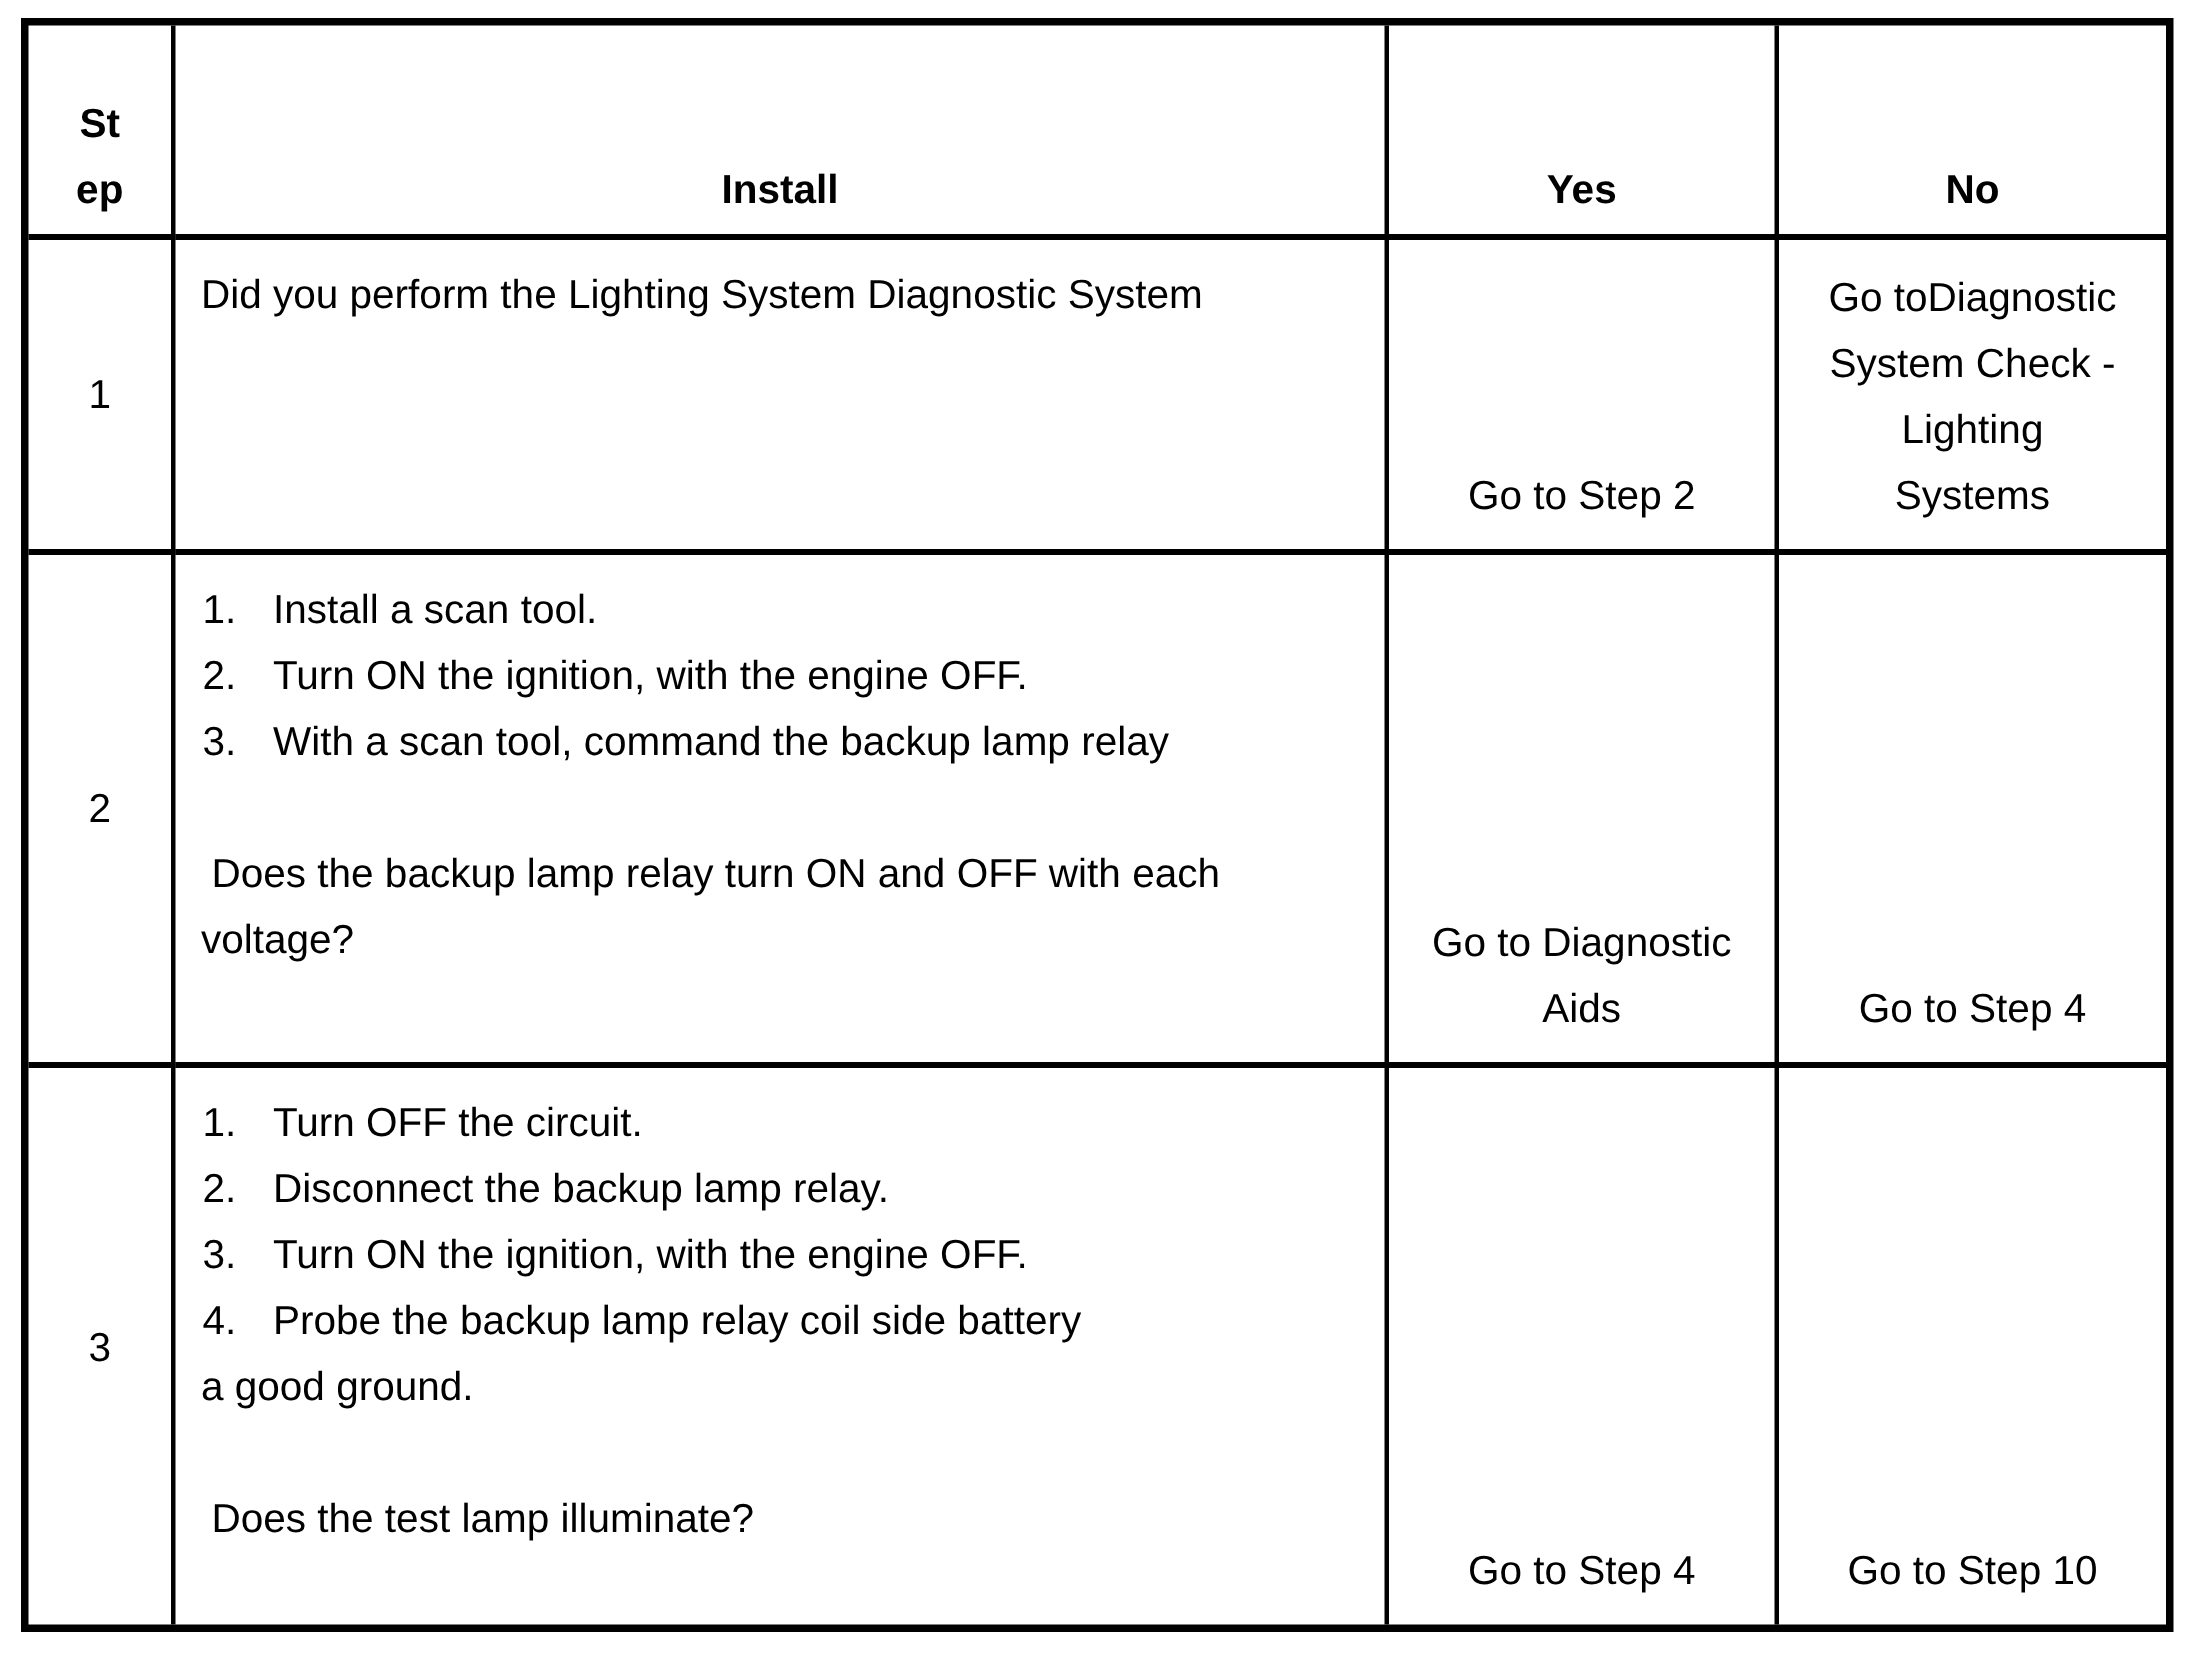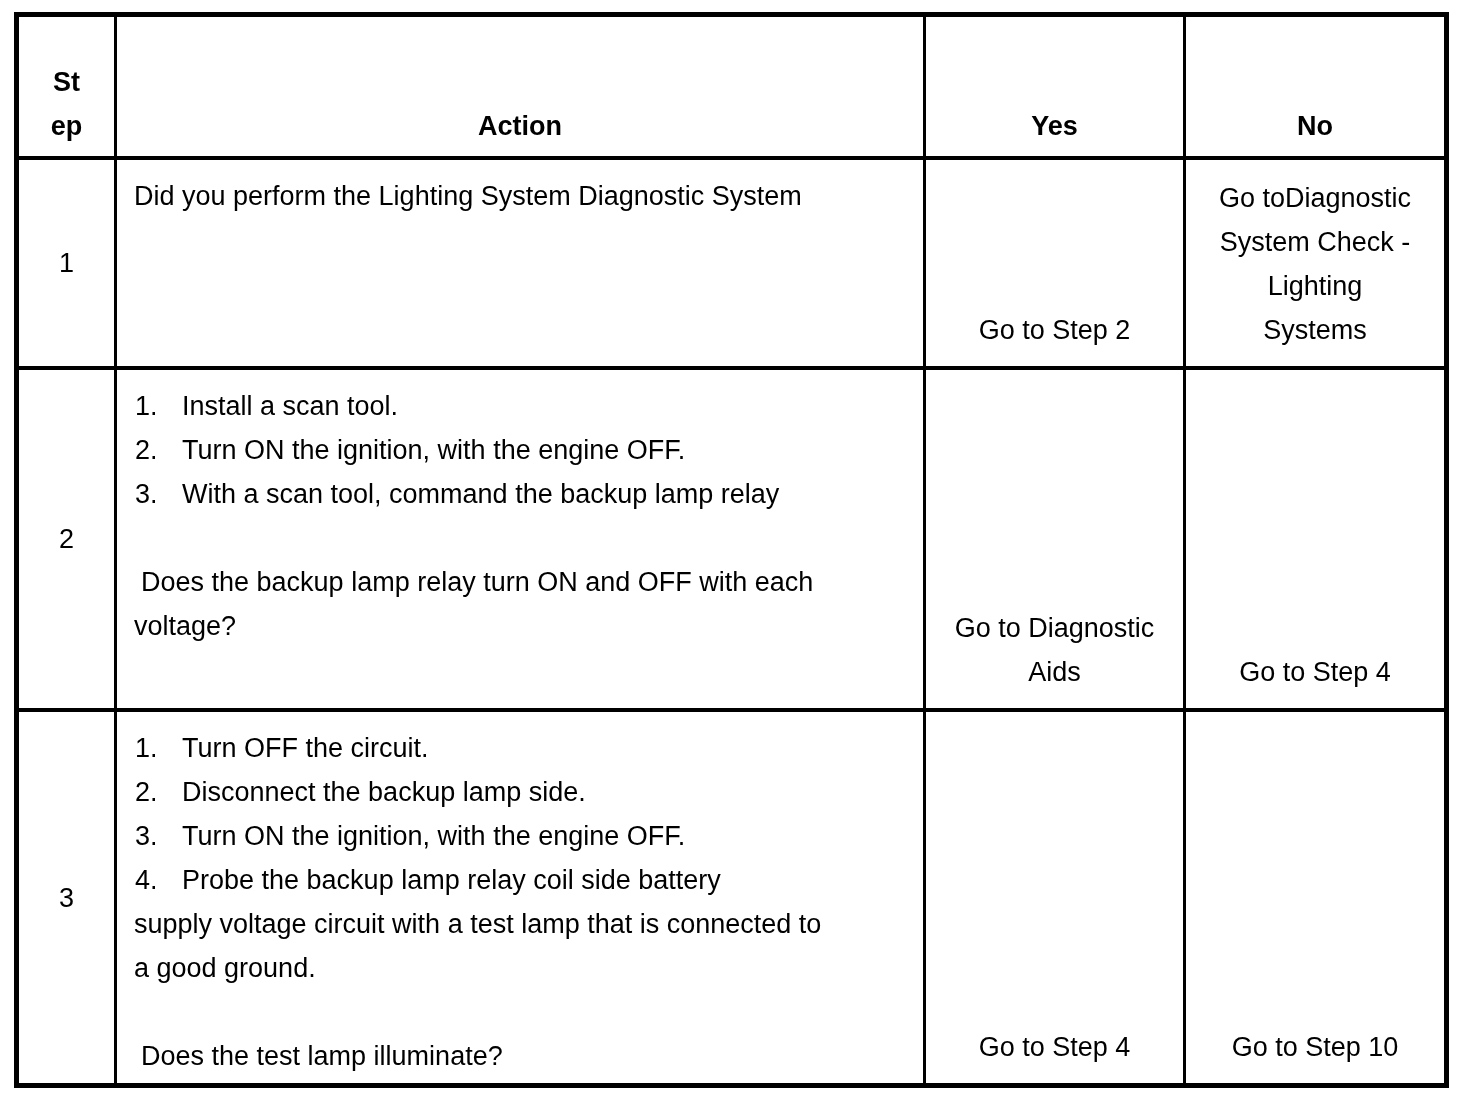--- a/index.html
+++ b/index.html
@@ -63,21 +63,21 @@
     white-space: pre-line;
     padding: 0 8px 14px 8px;
   }
 </style>
 </head>
 <body>
 
 <div class="diag-table">
   <div class="cell header-cell">St
 ep</div>
-  <div class="cell header-cell">Action</div>
+  <div class="cell header-cell">Install</div>
   <div class="cell header-cell">Yes</div>
   <div class="cell header-cell">No</div>
 
   <div class="cell step-cell">1</div>
   <div class="cell action-cell">
       <div class="line plain">Did you perform the Lighting System Diagnostic System</div>
     </div>
   <div class="cell decision-cell yes-cell">Go to Step 2</div>
   <div class="cell decision-cell no-cell">Go toDiagnostic
 System Check -
@@ -93,23 +93,22 @@
       <div class="line question">Does the backup lamp relay turn ON and OFF with each</div>
       <div class="line plain">voltage?</div>
     </div>
   <div class="cell decision-cell yes-cell">Go to Diagnostic
 Aids</div>
   <div class="cell decision-cell no-cell">Go to Step 4</div>
 
   <div class="cell step-cell">3</div>
   <div class="cell action-cell">
       <div class="line num"><span class="num-label">1.</span><span>Turn OFF the circuit.</span></div>
-      <div class="line num"><span class="num-label">2.</span><span>Disconnect the backup lamp side.</span></div>
+      <div class="line num"><span class="num-label">2.</span><span>Disconnect the backup lamp relay.</span></div>
       <div class="line num"><span class="num-label">3.</span><span>Turn ON the ignition, with the engine OFF.</span></div>
       <div class="line num"><span class="num-label">4.</span><span>Probe the backup lamp relay coil side battery</span></div>
-      <div class="line plain">supply voltage circuit with a test lamp that is connected to</div>
       <div class="line plain">a good ground.</div>
       <div class="line blank"></div>
       <div class="line question">Does the test lamp illuminate?</div>
     </div>
   <div class="cell decision-cell yes-cell">Go to Step 4</div>
   <div class="cell decision-cell no-cell">Go to Step 10</div>
 </div>
 
 </body></html>

